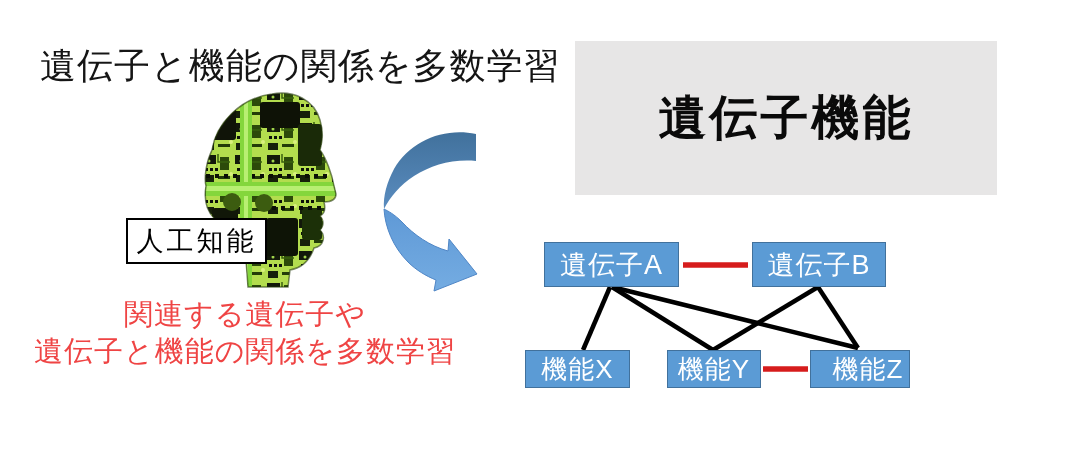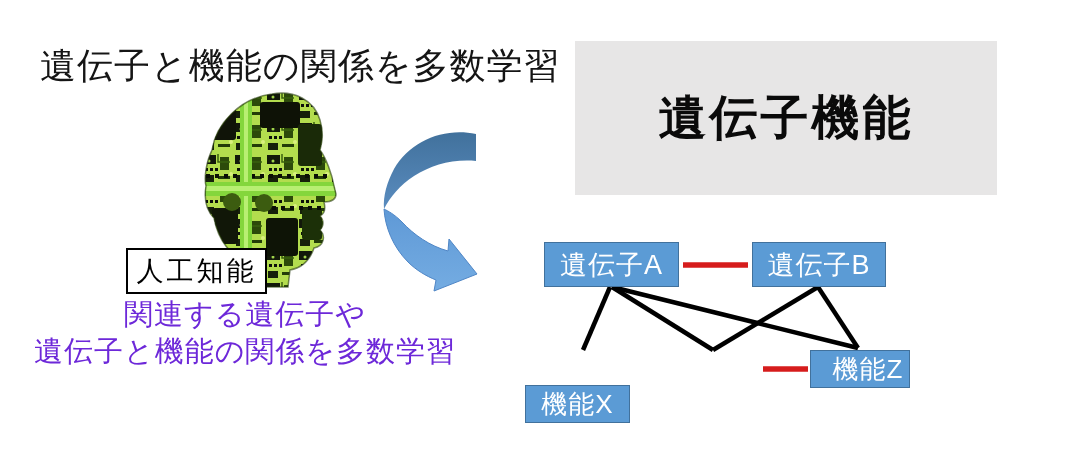--- a/index.html
+++ b/index.html
@@ -16,50 +16,50 @@
   .db-box{
     position:absolute;left:575px;top:41px;width:422px;height:154px;
     background:var(--database-bg,#e7e6e6);
     display:flex;flex-direction:column;justify-content:center;align-items:center;
     text-align:center;font-size:48px;line-height:64px;letter-spacing:3px;color:#0a0a0a;font-weight:bold;
   }
   
   .head{position:absolute;left:202px;top:90px;z-index:1;}
   
   .ai-label{
-    position:absolute;left:126px;top:248px;width:137px;height:42px;z-index:3;
+    position:absolute;left:126px;top:218px;width:137px;height:42px;z-index:3;
     background:#ffffff;border:2px solid #000;
     display:flex;align-items:center;justify-content:center;
     font-size:27px;letter-spacing:3px;color:#000;
   }
   
   .caption{
     position:absolute;left:5px;top:296px;width:480px;z-index:2;
-    text-align:center;font-size:29px;line-height:37px;letter-spacing:1px;color:#6d28d9;
+    text-align:center;font-size:29px;line-height:37px;letter-spacing:1px;color:#ef4444;
   }
   
   .arrow{position:absolute;left:378px;top:125px;}
   
   .network{position:absolute;left:510px;top:235px;width:420px;height:160px;}
   .network svg{position:absolute;left:0;top:0;}
   .edge-black{stroke:var(--edge-black,#000);stroke-width:4.5;}
   .edge-red{stroke:var(--edge-red,#d61c1c);stroke-width:5.5;}
   .node{
     position:absolute;z-index:2;
     background:var(--node-fill,#5b9bd5);
     border:1.5px solid var(--node-border,#41719c);
     box-sizing:border-box;
     display:flex;align-items:center;justify-content:center;
     color:var(--node-text,#ffffff);letter-spacing:1px;white-space:nowrap;
   }
   .node.gene{font-size:27px;}
   .node.func{font-size:26px;}
   #node-gene-a{left:34px;top:7px;width:135px;height:45px;}
   #node-gene-b{left:242px;top:7px;width:134px;height:45px;text-align:right;}
-  #node-func-x{left:15px;top:115px;width:105px;height:38px;margin-top:35px;}
+  #node-func-x{left:15px;top:115px;width:105px;height:38px;}
   #node-func-y{left:157px;top:115px;width:94px;height:38px;}
   #node-func-z{left:300px;top:115px;width:100px;height:38px;padding-left:16px;}
 </style>
 </head>
 <body>
 
 <div class="stage">
 
   <div class="title">遺伝子と機能の関係を多数学習</div>
 
@@ -136,16 +136,17 @@
       <line class="edge-black" x1="102" y1="52" x2="203" y2="115"></line>
       <line class="edge-black" x1="102" y1="52" x2="348" y2="113"></line>
       <line class="edge-black" x1="308" y1="52" x2="203" y2="115"></line>
       <line class="edge-black" x1="308" y1="52" x2="348" y2="113"></line>
       <line class="edge-red" x1="173" y1="30" x2="238" y2="30"></line>
       <line class="edge-red" x1="253" y1="134" x2="298" y2="134"></line>
     </svg>
     <div class="node gene" id="node-gene-a">遺伝子A</div>
     <div class="node gene" id="node-gene-b">遺伝子B</div>
     <div class="node func" id="node-func-x">機能X</div>
+    <div class="node func" id="node-func-y">機能Y</div>
     <div class="node func" id="node-func-z">機能Z</div>
   </div>
 
 </div>
 
 </body></html>

